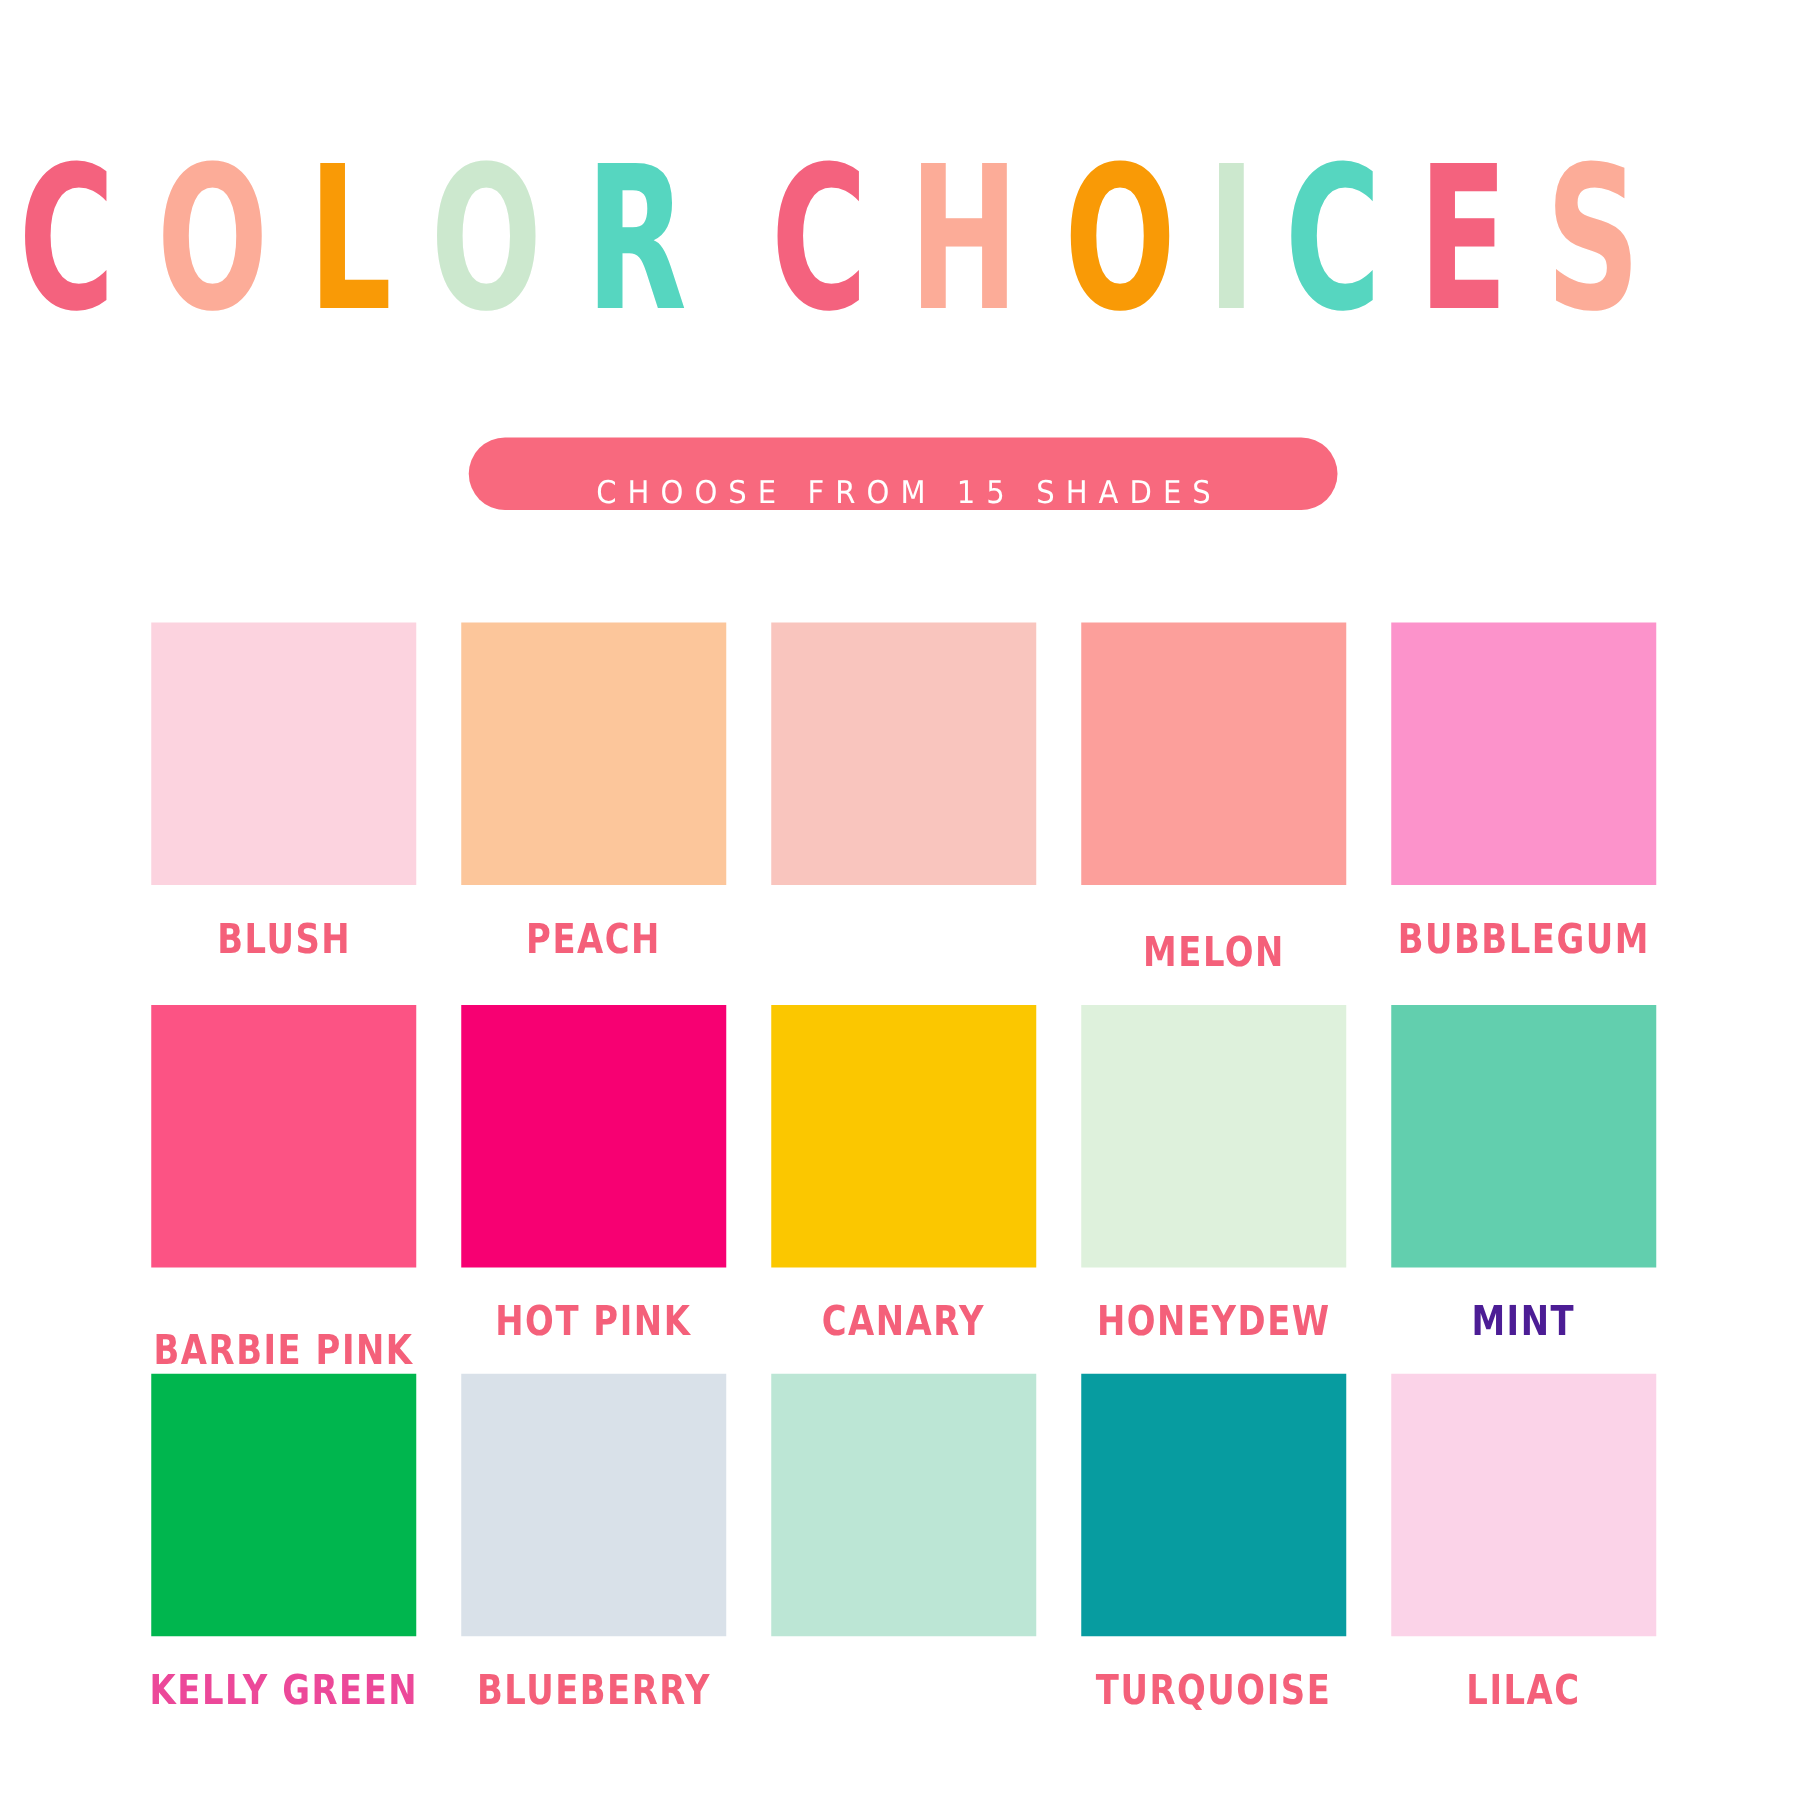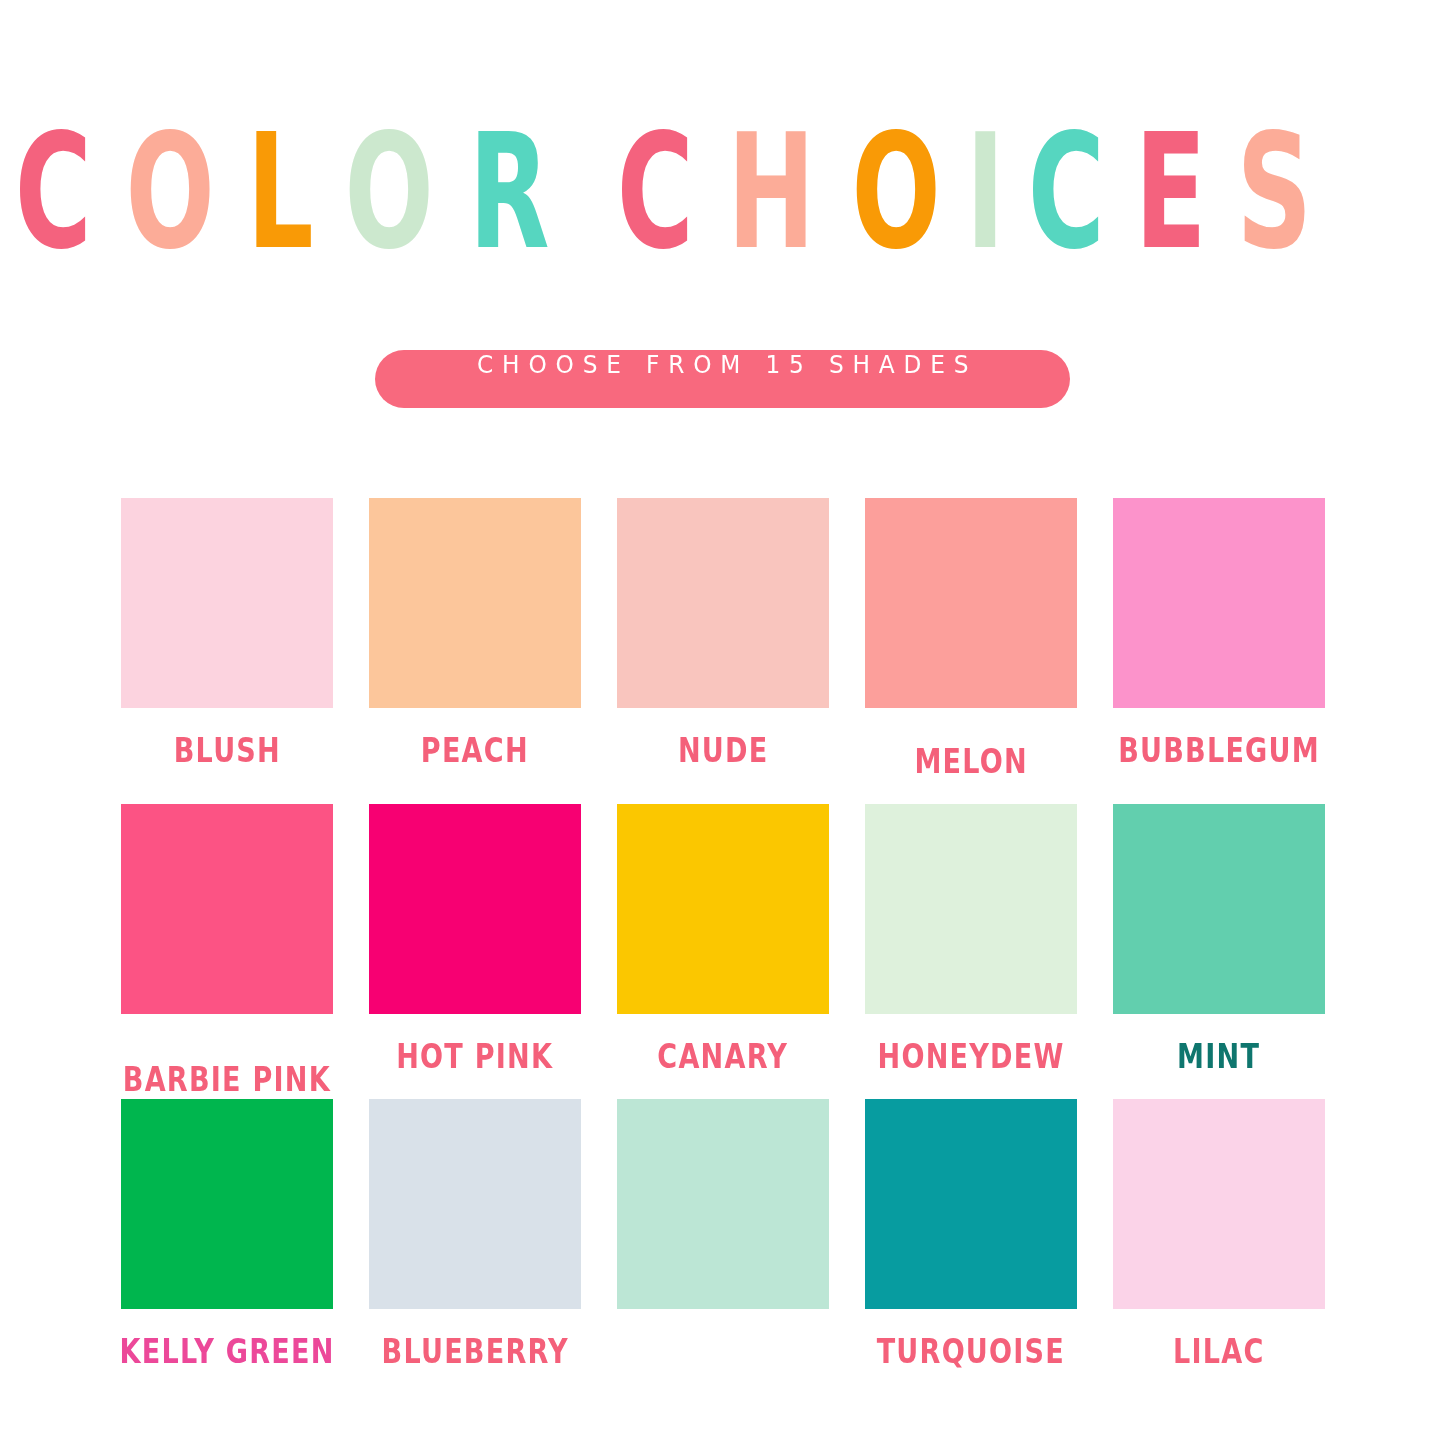--- a/index.html
+++ b/index.html
@@ -54,21 +54,21 @@
     left: 0;
     width: 1445px;
     display: flex;
     justify-content: center;
   }
   .pill {
     height: 58px;
     min-width: 695px;
     border-radius: 30px;
     display: flex;
-    align-items: flex-start;
+    align-items: flex-end;
     justify-content: center;
     box-sizing: border-box;
     padding: 0 34px;
   }
   .pill-text {
     color: #ffffff;
     font-family: "DejaVu Sans", sans-serif;
     font-size: 25px;
     font-weight: 400;
     letter-spacing: 9.5px;
@@ -133,23 +133,20 @@
         </div>
       </div>
       <div class="cell">
         <div class="swatch" style="background: rgb(252, 198, 155);"></div>
         <div class="label" style="color: rgb(244, 96, 122);">
           <span>PEACH</span>
         </div>
       </div>
       <div class="cell">
         <div class="swatch" style="background: rgb(249, 197, 190);"></div>
-        <div class="label" style="color: rgb(244, 96, 122);">
-          <span>NUDE</span>
-        </div>
       </div>
       <div class="cell">
         <div class="swatch" style="background: rgb(252, 159, 155);"></div>
         <div class="label" style="color: rgb(244, 96, 122); margin-top: 11px;">
           <span>MELON</span>
         </div>
       </div>
       <div class="cell">
         <div class="swatch" style="background: rgb(252, 147, 203);"></div>
         <div class="label" style="color: rgb(244, 96, 122);">
@@ -175,21 +172,21 @@
         </div>
       </div>
       <div class="cell">
         <div class="swatch" style="background: rgb(222, 241, 220);"></div>
         <div class="label" style="color: rgb(244, 96, 122);">
           <span>HONEYDEW</span>
         </div>
       </div>
       <div class="cell">
         <div class="swatch" style="background: rgb(98, 207, 174);"></div>
-        <div class="label" style="color: #0f766e;">
+        <div class="label" style="color: #4c1d95;">
           <span>MINT</span>
         </div>
       </div>
       <div class="cell">
         <div class="swatch" style="background: rgb(0, 182, 78);"></div>
         <div class="label" style="color: #ec4899;">
           <span>KELLY GREEN</span>
         </div>
       </div>
       <div class="cell">

